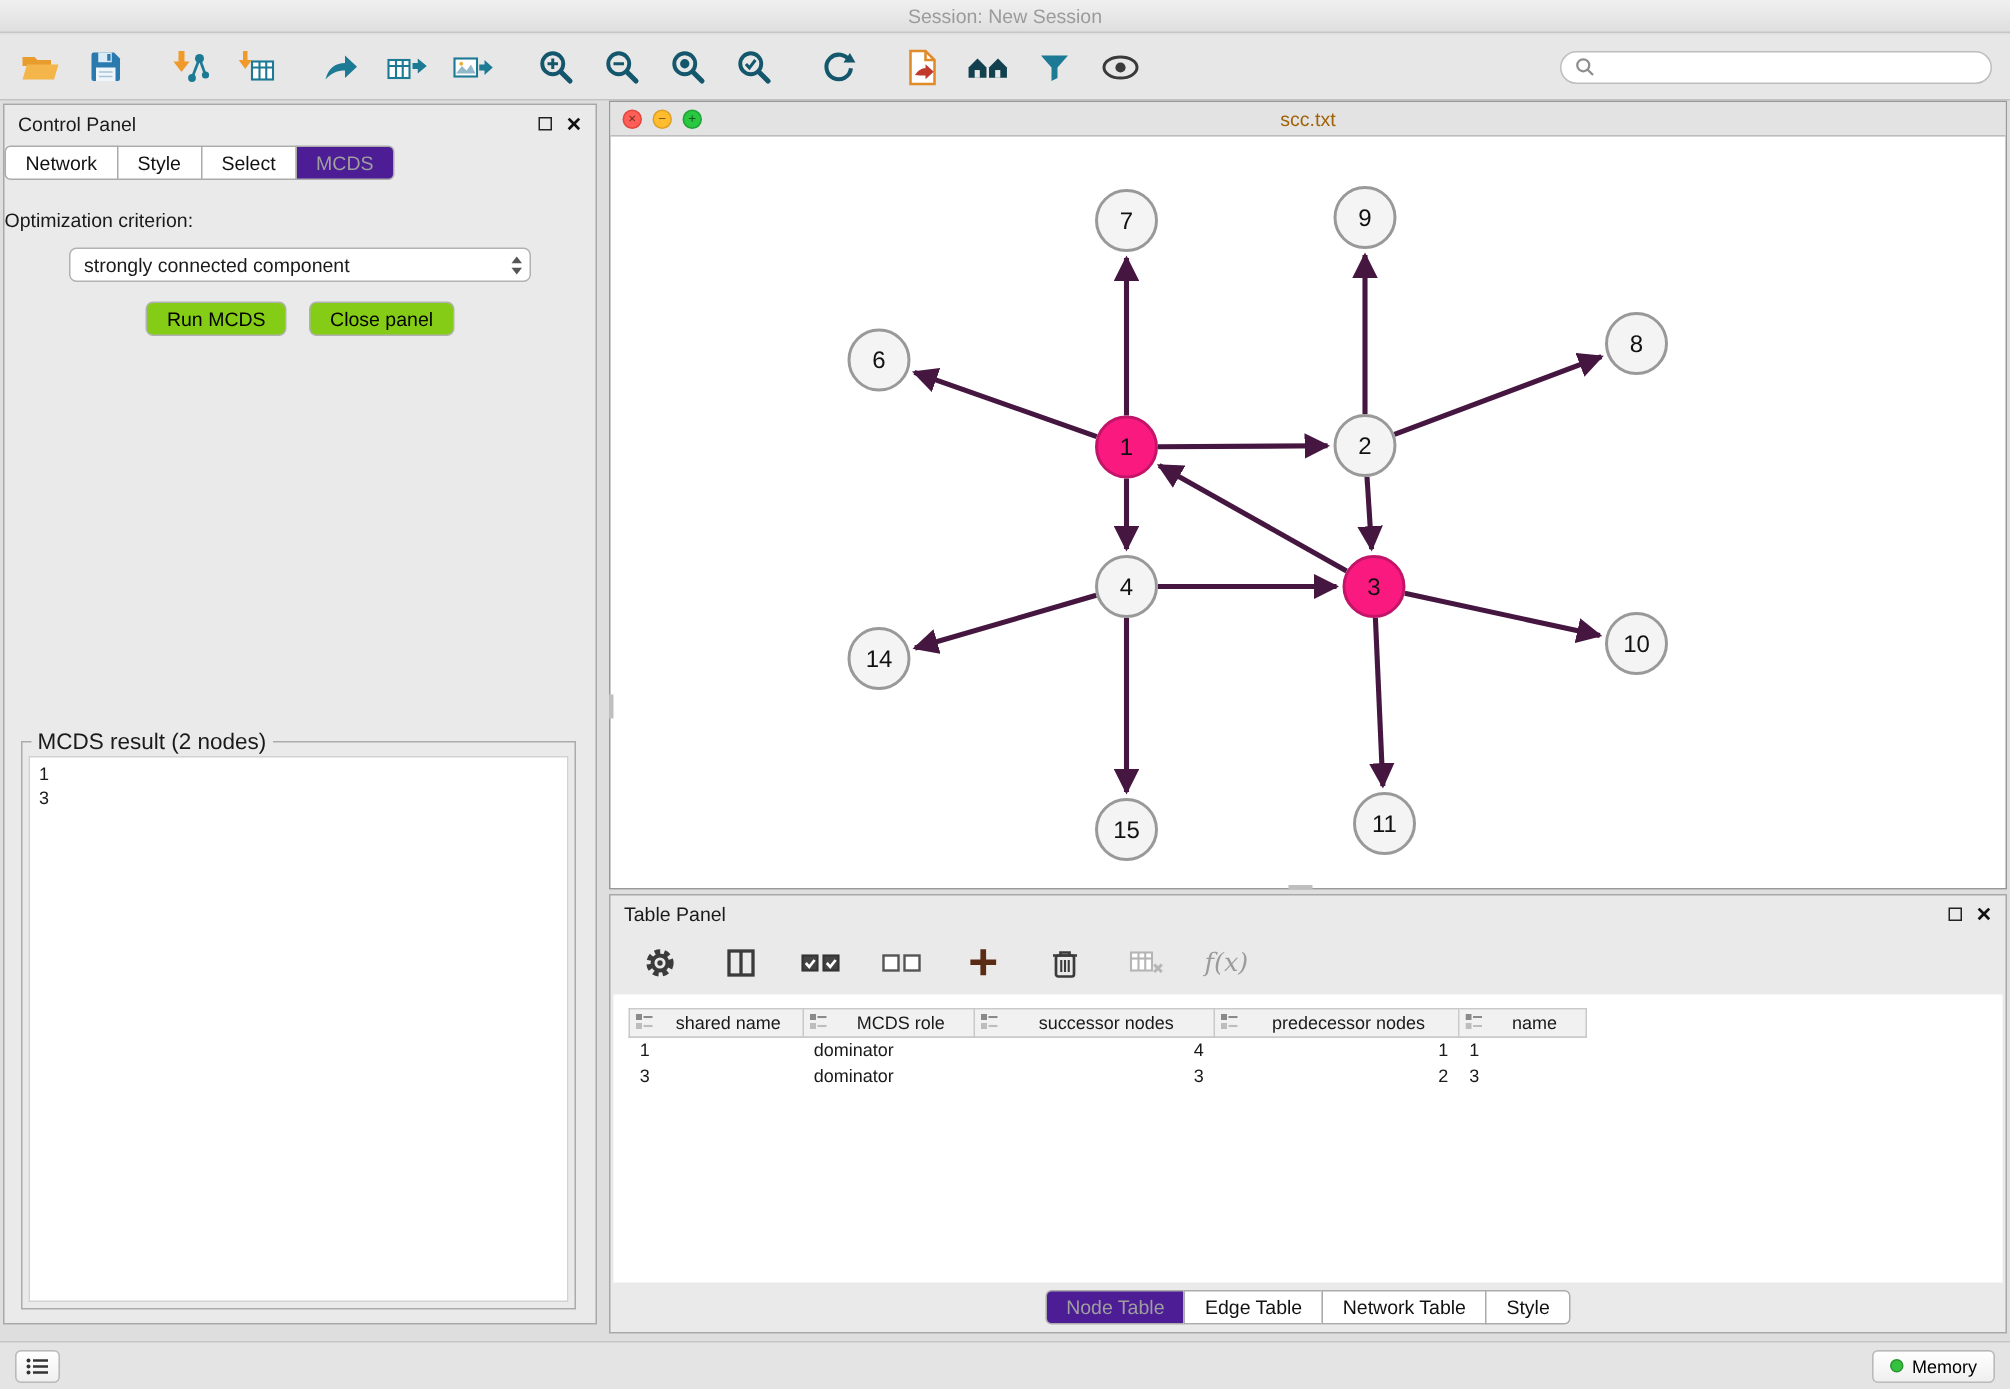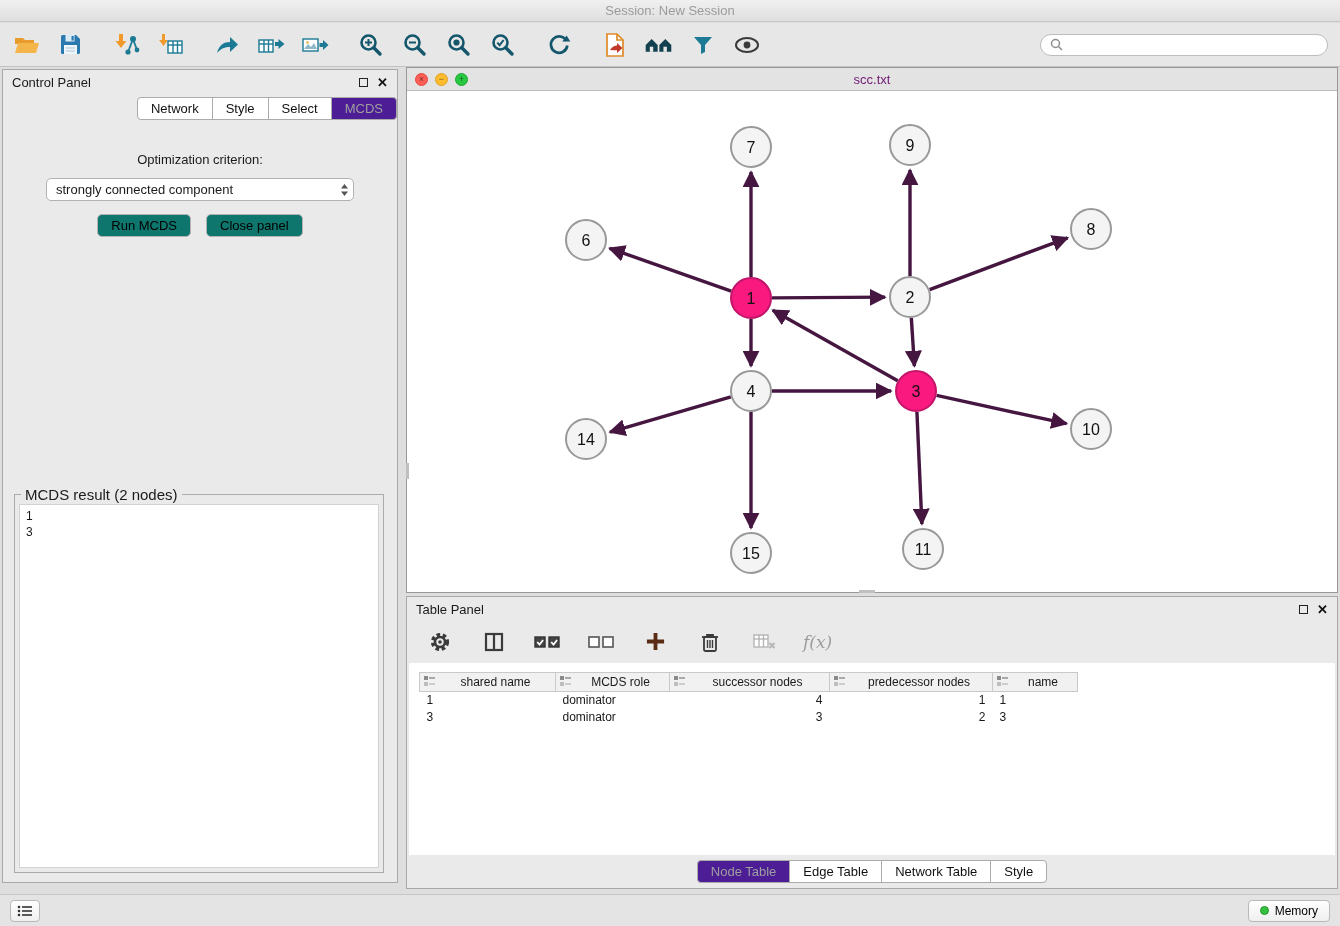--- a/index.html
+++ b/index.html
@@ -31,44 +31,44 @@
     margin-left: auto; width: 288px; height: 22px;
     background: #fff; border: 1px solid #bdbdbd; border-radius: 12px;
     display: flex; align-items: center; gap: 5px; padding: 0 9px;
   }
   .search-input { border: none; outline: none; flex: 1; font-size: 12px; font-family: inherit; background: transparent; }
   
   .panel-header { height: 24px; display: flex; align-items: center; padding: 0 9px; font-size: 13px; }
   .ph-icons { margin-left: auto; display: flex; align-items: center; gap: 9px; }
   .float-icon { width: 9px; height: 9px; border: 1.5px solid #222; display: inline-block; }
   .close-icon { font-size: 13px; font-weight: bold; color: #111; line-height: 1; }
-  .seg-tabs { display: flex; justify-content: flex-end; }
+  .seg-tabs { display: flex; justify-content: flex-start; }
   .seg-tab {
     padding: 3px 13px; font-size: 13px; background: #fff;
     border: 1px solid #ababab; margin-left: -1px; color: #111; cursor: default;
   }
   .seg-tab:first-child { border-radius: 4px 0 0 4px; margin-left: 0; }
   .seg-tab:last-child { border-radius: 0 4px 4px 0; }
   .seg-tab.active { background: #4c1d95; color: #9f9f9f; }
   
   .control-panel {
     position: absolute; left: 2px; top: 69px; width: 396px; height: 814px;
     background: #eaeaea; border: 1px solid #a8a8a8;
   }
   .ctab-row { margin-top: 3px; }
-  .opt-label { text-align: center; margin-top: 32px; font-size: 13px; }
+  .opt-label { margin-top: 19px; font-size: 13px; }
   .dropdown {
     width: 308px; height: 23px; margin: 11px auto 0;
     background: #fff; border: 1px solid #b2b2b2; border-radius: 5px;
     display: flex; align-items: center; padding: 0 4px 0 9px; font-size: 13px;
   }
   .dd-label { flex: 1; }
   .btn-row { display: flex; justify-content: center; gap: 15px; margin-top: 13px; }
   .btn {
-    background: #0f766e; border: 1px solid #b2b2b2; border-radius: 5px;
+    background: #84cc16; border: 1px solid #b2b2b2; border-radius: 5px;
     padding: 3px 13px; font-size: 13px; font-family: inherit; cursor: default;
   }
   .result-box { position: absolute; left: 11px; right: 13px; top: 424px; bottom: 9px; border: 1px solid #ababab; }
   .result-legend { position: absolute; top: -9px; left: 6px; background: #eaeaea; padding: 0 4px; font-size: 15px; }
   .result-area {
     position: absolute; left: 4px; right: 4px; top: 9px; bottom: 4px;
     background: #fff; border: 1px solid #d2d2d2; font-size: 12px;
     padding: 3px 6px; line-height: 16px; overflow: hidden;
   }
   
@@ -81,21 +81,21 @@
     display: flex; align-items: center; padding: 0 8px; position: relative;
   }
   .tl {
     width: 13px; height: 13px; border-radius: 50%; margin-right: 7px;
     display: flex; align-items: center; justify-content: center;
     font-size: 9px; line-height: 1; color: rgba(0,0,0,0.55); cursor: default;
   }
   .tl.red { background: #ff5f57; border: 1px solid #e2463d; }
   .tl.yellow { background: #febc2e; border: 1px solid #dfa023; }
   .tl.green { background: #28c840; border: 1px solid #1ea433; }
-  .net-title { position: absolute; left: 0; right: 0; text-align: center; font-size: 13px; color: #701a75; pointer-events: none; }
+  .net-title { position: absolute; left: 0; right: 0; text-align: center; font-size: 13px; color: #a16207; pointer-events: none; }
   .canvas { position: absolute; top: 23px; left: 0; right: 0; bottom: 0; }
   #graph-svg { width: 100%; height: 100%; display: block; }
   .splitter-v { position: absolute; left: -1px; top: 395px; width: 3px; height: 16px; background: #bfbfbf; }
   .splitter-h { position: absolute; bottom: -1px; left: 452px; width: 16px; height: 3px; background: #bfbfbf; }
   
   .table-panel {
     position: absolute; left: 406px; top: 596px; width: 932px; height: 293px;
     background: #eaeaea; border: 1px solid #a8a8a8;
   }
   .tp-toolbar { height: 41px; display: flex; align-items: center; gap: 25px; padding: 0 18px; }
@@ -466,21 +466,21 @@
         <path d="M17.5 11 l5 5 M22.5 11 l-5 5" stroke="#b5b5b5" stroke-width="2"></path>
       </svg>
     </span>
     <span class="fx-label">f(x)</span>
   </div>
 
   <div class="table-area">
     <table id="node-table">
         <thead>
           <tr>
-            <th style="width: 136px; margin-top: 33px;">
+            <th style="width: 116px; margin-top: 33px;">
               <span class="th-inner">
                 <span><svg width="12" height="10" viewBox="0 0 12 10">
                     <rect x="0" y="0" width="4" height="4" fill="#8a8a8a"></rect>
                     <rect x="0" y="6" width="4" height="4" fill="#bdbdbd"></rect>
                     <line x1="5" y1="2" x2="11" y2="2" stroke="#8a8a8a" stroke-width="1.4"></line>
                     <line x1="5" y1="8" x2="11" y2="8" stroke="#bdbdbd" stroke-width="1.4"></line>
                   </svg></span>
                 <span class="th-label">shared name</span>
               </span>
             </th>

